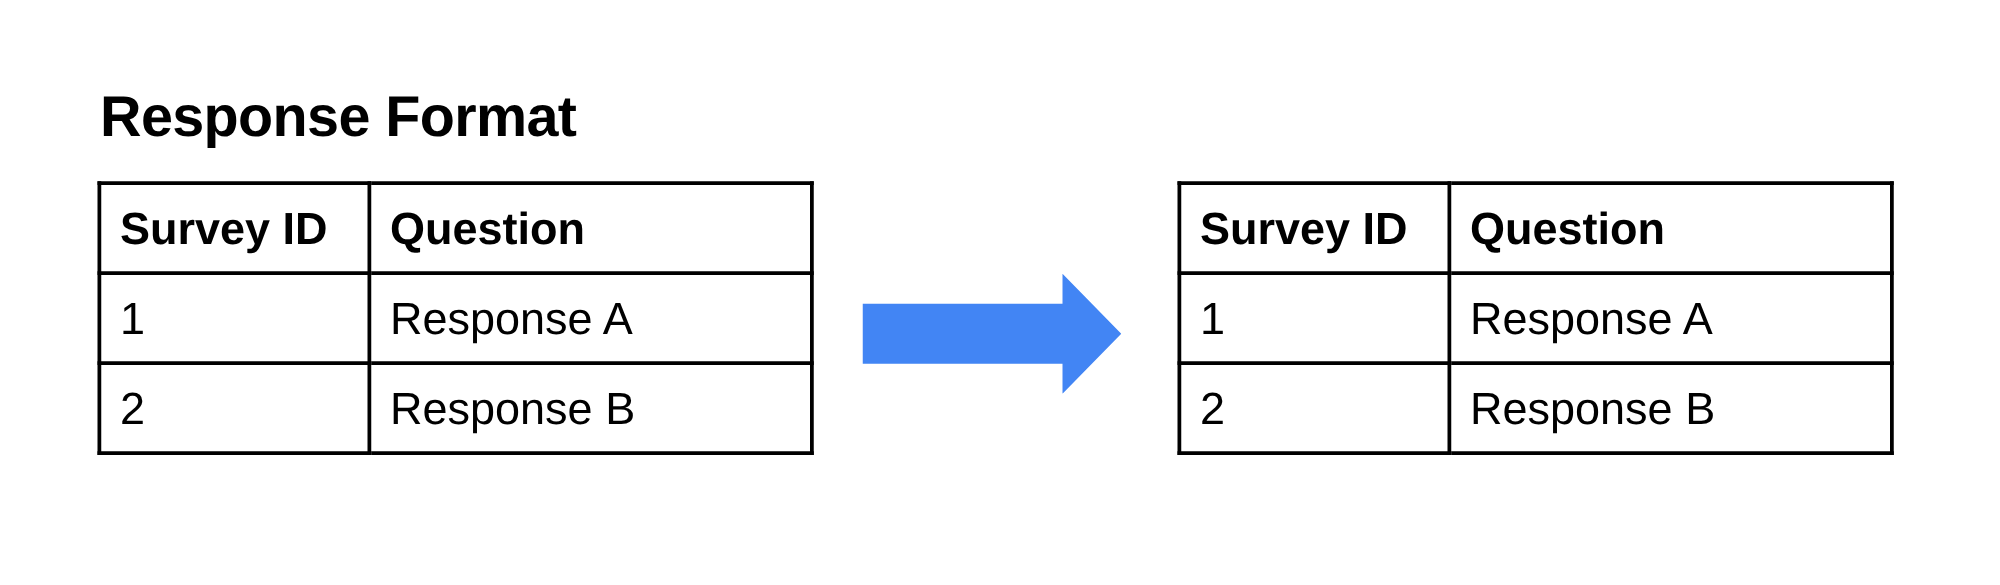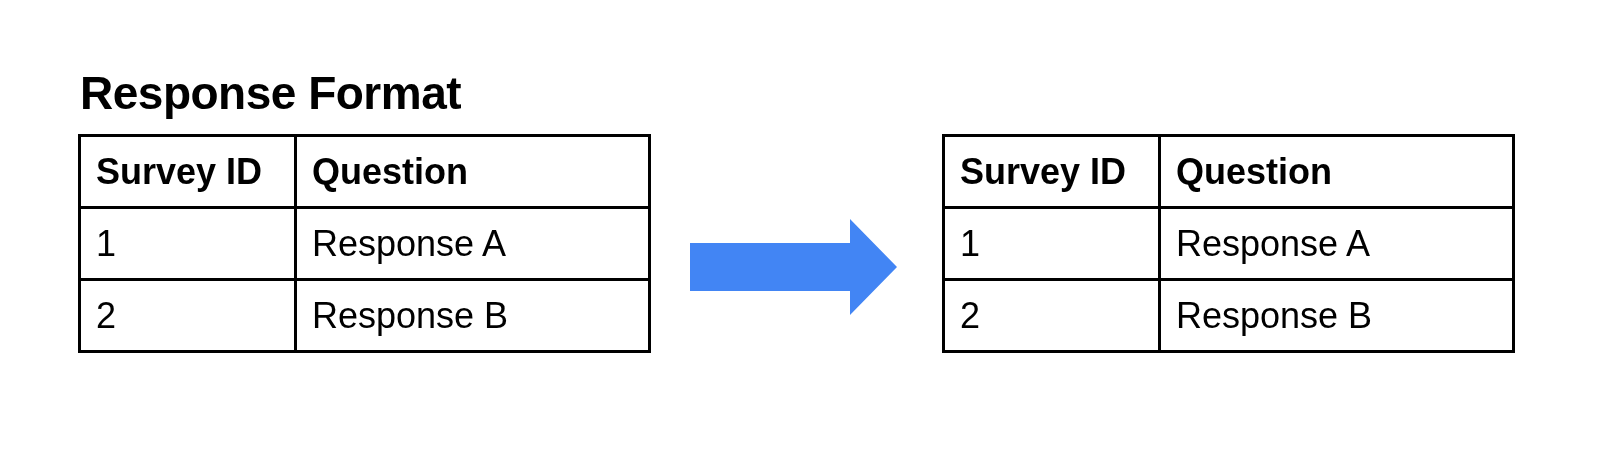--- a/index.html
+++ b/index.html
@@ -23,21 +23,21 @@
     line-height: 1;
     color: #000000;
     letter-spacing: -0.5px;
     white-space: nowrap;
   }
   .panel-title.left  { left: 80px; }
   .panel-title.right { left: 941px; }
 
   table.fmt-table {
     position: absolute;
-    top: 134px;
+    top: 145px;
     border-collapse: collapse;
     table-layout: fixed;
   }
   table.fmt-table.left-table  { left: 78px; }
   table.fmt-table.right-table { left: 942px; }
 
   .fmt-table th,
   .fmt-table td {
     border: 3px solid #000000;
     height: 69px;

